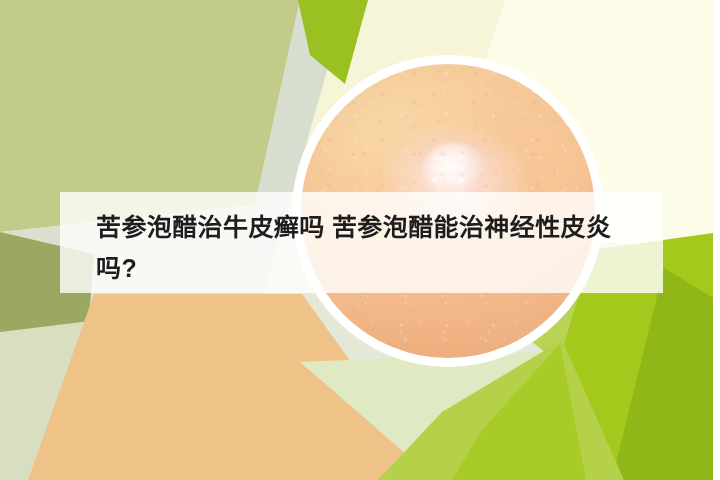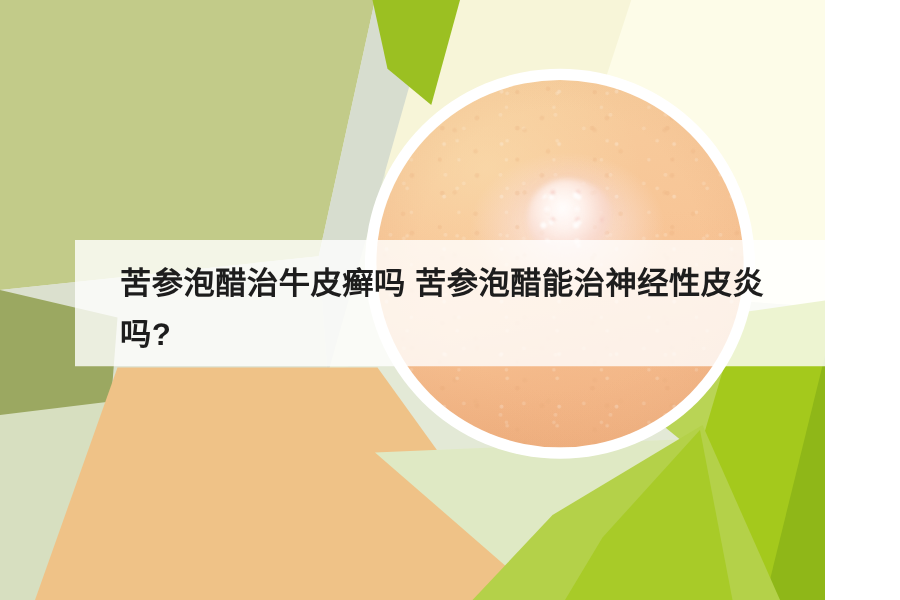--- a/index.html
+++ b/index.html
@@ -7,21 +7,21 @@
     margin: 0;
     padding: 0;
     background: #ffffff;
   }
   body {
     font-family: "Liberation Sans", "DejaVu Sans", sans-serif;
   }
 
   .banner {
     position: relative;
-    width: 660px;
+    width: 713px;
     height: 480px;
     overflow: hidden;
     background: #e7ecd6;
   }
 
   
   .bg-polys {
     position: absolute;
     inset: 0;
     width: 720px;

